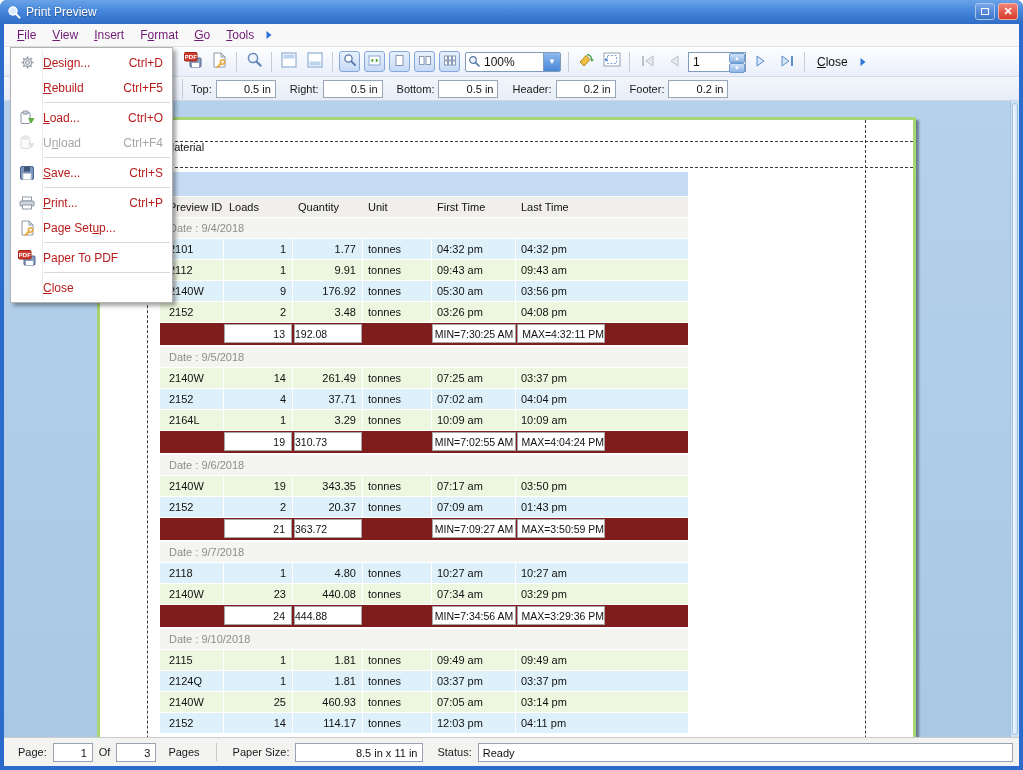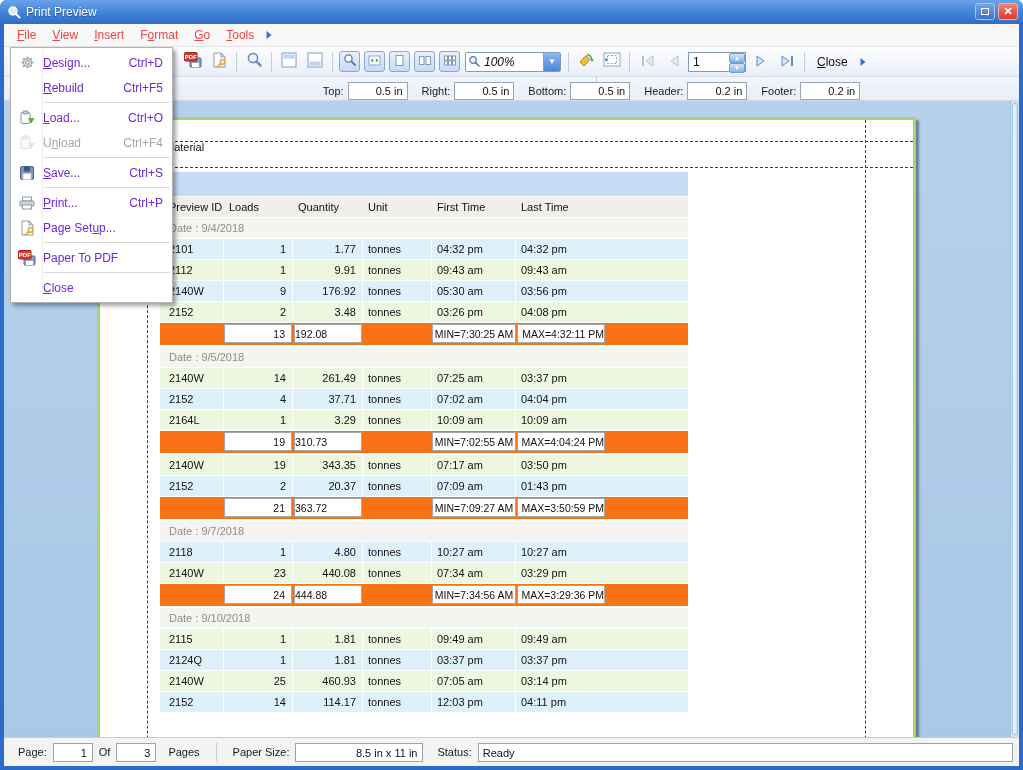--- a/index.html
+++ b/index.html
@@ -17,51 +17,51 @@
   .wbtn { width:20px; height:17px; border-radius:3px; display:flex; align-items:center;
           justify-content:center; cursor:default; }
   .btn-max { background:linear-gradient(#76a6e8,#3c74ca); border:1px solid #a6c6ee; }
   .btn-max span { width:8px; height:7px; border:1px solid #fff; display:block; }
   .btn-close { background:linear-gradient(#f08272,#d93a2b); border:1px solid #f0b3a8;
                color:#fff; font-size:11px; font-weight:bold; }
 
   
   .menubar { position:absolute; top:24px; left:4px; right:4px; height:23px;
     background:#f8f8f8; border-bottom:1px solid #e3e3e3;
-    display:flex; align-items:center; padding-left:5px; font-size:12px; color:#ef4444; }
+    display:flex; align-items:center; padding-left:5px; font-size:12px; color:#701a75; }
   .mb-item { padding:3px 8px; }
   .mb-chevron { margin-left:3px; display:flex; }
 
   
   .toolbar { position:absolute; top:47px; left:4px; right:4px; height:30px;
     background:linear-gradient(#fdfdfe,#e9effa); border-bottom:1px solid #d3dcea;
     display:flex; align-items:center; padding-left:176px; }
   .tbtn { height:24px; min-width:24px; display:flex; align-items:center;
           justify-content:center; margin:0 1px; }
   .tb-blue { width:21px; height:21px; border:1px solid #86a8d8; border-radius:3px;
     background:linear-gradient(#e8f1fc,#c6daf6); display:flex; align-items:center;
     justify-content:center; margin:0 2px; }
   .tsep { width:1px; height:20px; background:#c5ccd8; margin:0 4px; }
   .zoom-combo { width:96px; height:20px; background:#fff; border:1px solid #7f9db9;
-    border-radius:2px; display:flex; align-items:center; margin:0 3px; overflow:hidden;font-style:italic; }
+    border-radius:2px; display:flex; align-items:center; margin:0 3px; overflow:hidden; }
   .zoom-combo .zval { flex:1; font-size:12px; padding-left:3px; color:#111; }
   .zoom-drop { width:17px; height:100%; background:linear-gradient(#8db9ee,#4a86d8);
     border-left:1px solid #7f9db9; display:flex; align-items:center; justify-content:center;
     color:#fff; font-size:8px; }
   .page-spin { width:58px; height:20px; background:#fff; border:1px solid #7f9db9;
     display:flex; margin:0 2px; }
   .page-spin .pval { flex:1; font-size:12px; padding:2px 0 0 4px; color:#111; }
   .spin-col { width:16px; display:flex; flex-direction:column; }
   .spin-b { flex:1; background:linear-gradient(#cfe2f8,#8db4e4); border:1px solid #6f9cd2;
     border-radius:2px; color:#fff; font-size:6px; line-height:8px; text-align:center; }
   .close-btn { font-size:12px; color:#111; padding:3px 8px; }
 
   .toolbar2 { position:absolute; top:77px; left:4px; right:4px; height:24px;
     background:linear-gradient(#f3f6fb,#e6edf8); border-bottom:1px solid #cfd8e6;
-    display:flex; align-items:center; padding-left:174px; font-size:11px; color:#1a1a1a;flex-direction:column; }
+    display:flex; align-items:center; padding-left:174px; font-size:11px; color:#1a1a1a; }
   .mfield { display:flex; align-items:center; gap:4px; margin-right:14px; }
   .mbox { width:60px; height:18px; background:#fff; border:1px solid #98a4b8;
     font-size:11px; text-align:right; padding:2px 4px 0 0; color:#111; }
 
   
   .preview { position:absolute; top:101px; left:4px; right:4px; bottom:33px;
     background:linear-gradient(#b6d1eb, #a8c8e6); overflow:hidden; }
   .vscroll { position:absolute; right:0; top:0; bottom:0; width:9px;
     background:#cfe2f2; border-left:1px solid #a4c2dd; }
   .vthumb { position:absolute; left:1px; right:1px; top:2px; bottom:2px;
@@ -82,21 +82,21 @@
   .gdate { height:20px; background:#f4f4f1; color:#8d8d8d; padding:4px 0 0 9px;
            margin-bottom:1px; }
   .trow { display:flex; height:20px; margin-bottom:1px; }
   .tcell { padding-top:4px; padding-left:5px; white-space:nowrap;
            border-right:1px solid #fff; }
   .tcell:last-child { border-right:none; }
   .tcell.c0 { padding-left:9px; }
   .ar { text-align:right; padding-left:0; padding-right:6px; }
   .trow.blue .tcell { background:#def1fb; }
   .trow.green .tcell { background:#edf6df; }
-  .srow { position:relative; height:22px; margin:1px 0 2px; background:#f97316; }
+  .srow { position:relative; height:22px; margin:1px 0 2px; background:#7f1d1d; }
   .sbox { position:absolute; top:1px; height:19px; background:#fff;
     border:1px solid #a6a6a6; font-size:10.5px; padding-top:3px; white-space:nowrap; }
   .sb-loads { left:64px; width:68px; text-align:right; padding-right:6px; }
   .sb-qty   { left:134px; width:68px; padding-right:6px; }
   .sb-min   { left:272px; width:84px; text-align:center; }
   .sb-max   { left:357px; width:88px; text-align:right; }
 
   
   .statusbar { position:absolute; left:4px; right:4px; bottom:4px; height:29px;
     background:#f3f3f2; border-top:1px solid #cbcbcb; display:flex; align-items:center;
@@ -106,21 +106,21 @@
     padding:3px 5px 0 4px; color:#111; }
   .num { text-align:right; }
   .sbsep { width:1px; height:18px; background:#c9c9c9; margin:0 10px; }
 
   
   .menu { position:absolute; left:10px; top:47px; width:163px; background:#fff;
     border:1px solid #b2b2b2; box-shadow:3px 3px 4px rgba(0,0,0,.35); z-index:50;
     padding:2px 0; }
   .menu::before { content:""; position:absolute; left:31px; top:2px; bottom:2px;
     width:1px; background:#ececec; }
-  .menu-item { height:25px; display:flex; align-items:center; font-size:12px; color:#6d28d9; }
+  .menu-item { height:25px; display:flex; align-items:center; font-size:12px; color:#b91c1c; }
   .menu-item.disabled { color:#a6a6a6; }
   .menu-item.disabled .mi-icon { opacity:.45; filter:grayscale(1); }
   .mi-icon { width:32px; display:flex; justify-content:center; align-items:center; }
   .mi-label { flex:1; white-space:nowrap; }
   .mi-short { padding-right:9px; white-space:nowrap; }
   .menu-sep { height:1px; background:#d9d9d9; margin:2px 2px 2px 33px; }
   u { text-decoration:underline; }
 </style>
 </head>
 <body>
@@ -436,20 +436,21 @@
               <div class="tcell c3">tonnes</div>
               <div class="tcell c4">10:09 am</div>
               <div class="tcell c5">10:09 am</div>
             </div>
             <div class="srow">
               <div class="sbox sb-loads">19</div>
               <div class="sbox sb-qty">310.73</div>
               <div class="sbox sb-min">MIN=7:02:55 AM</div>
               <div class="sbox sb-max">MAX=4:04:24 PM</div>
             </div>
+            <div class="gdate">Date : 9/6/2018</div>
             <div class="trow green">
               <div class="tcell c0">2140W</div>
               <div class="tcell c1 ar">19</div>
               <div class="tcell c2 ar">343.35</div>
               <div class="tcell c3">tonnes</div>
               <div class="tcell c4">07:17 am</div>
               <div class="tcell c5">03:50 pm</div>
             </div>
             <div class="trow blue">
               <div class="tcell c0">2152</div>

